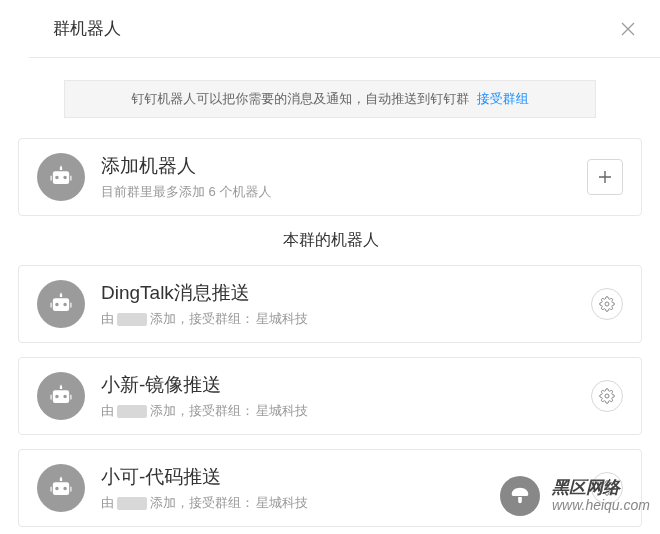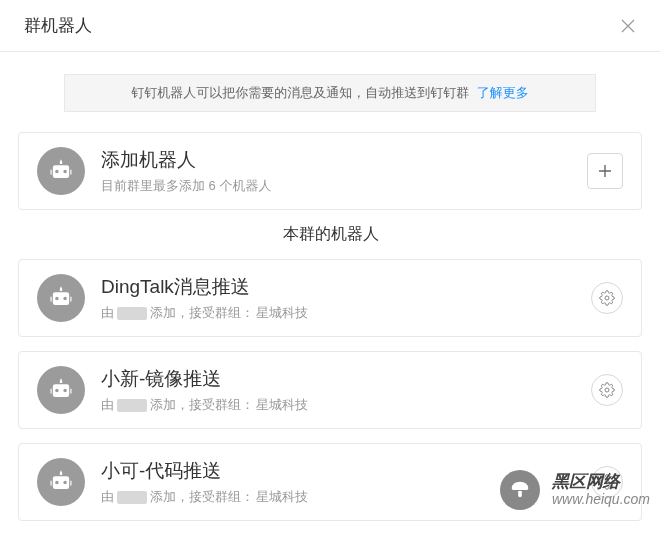--- a/index.html
+++ b/index.html
@@ -5,26 +5,27 @@
     * { margin: 0; padding: 0; box-sizing: border-box; }
     body {
       width: 660px;
       height: 534px;
       font-family: "Microsoft YaHei", "PingFang SC", sans-serif;
       background: #fff;
       position: relative;
       overflow: hidden;
     }
     .header {
-      height: 52px;
+      height: 58px;
       display: flex;
       align-items: center;
       justify-content: space-between;
       padding: 0 24px;
       border-bottom: 1px solid #e8e8e8;
+      margin-left: 29px;
     }
     .header-title {
       font-size: 17px;
       color: #333;
       font-weight: 400;
     }
     .close-icon {
       width: 16px;
       height: 16px;
       cursor: pointer;
@@ -114,21 +115,21 @@
     .section-title {
       font-size: 16px;
       color: #333;
       margin: 8px 0 14px 2px;
       font-weight: 400;
       text-align: center;
     }
     .watermark {
       position: absolute;
       right: 10px;
-      bottom: 24px;
+      bottom: 18px;
       display: flex;
       align-items: center;
       gap: 12px;
     }
     .wm-icon {
       width: 40px;
       height: 40px;
       border-radius: 50%;
       background: #888;
       display: flex;
@@ -147,21 +148,21 @@
   <div class="header-title">群机器人</div>
   <div class="close-icon">
     <svg viewBox="0 0 16 16">
         <path d="M2 2 L14 14 M14 2 L2 14" stroke="currentColor" stroke-width="1.2" fill="none"></path>
       </svg>
   </div>
 </div>
 
 <div class="info-banner">
   <span>钉钉机器人可以把你需要的消息及通知，自动推送到钉钉群</span>
-  <span class="info-link">了解更多</span>
+  <span class="info-link">接受群组</span>
 </div>
 
 <div class="content">
 
   <div class="card">
     <div class="avatar">
       <svg viewBox="0 0 24 24">
           <path d="M12 2l1 2h-2l1-2zm-1 2h2v2h-2V4zm-4 3h10a2 2 0 012 2v7a2 2 0 01-2 2H7a2 2 0 01-2-2V9a2 2 0 012-2zm1.5 4a1.5 1.5 0 100 3 1.5 1.5 0 000-3zm7 0a1.5 1.5 0 100 3 1.5 1.5 0 000-3zM3 11h1v4H3v-4zm17 0h1v4h-1v-4z"></path>
         </svg>
     </div>

